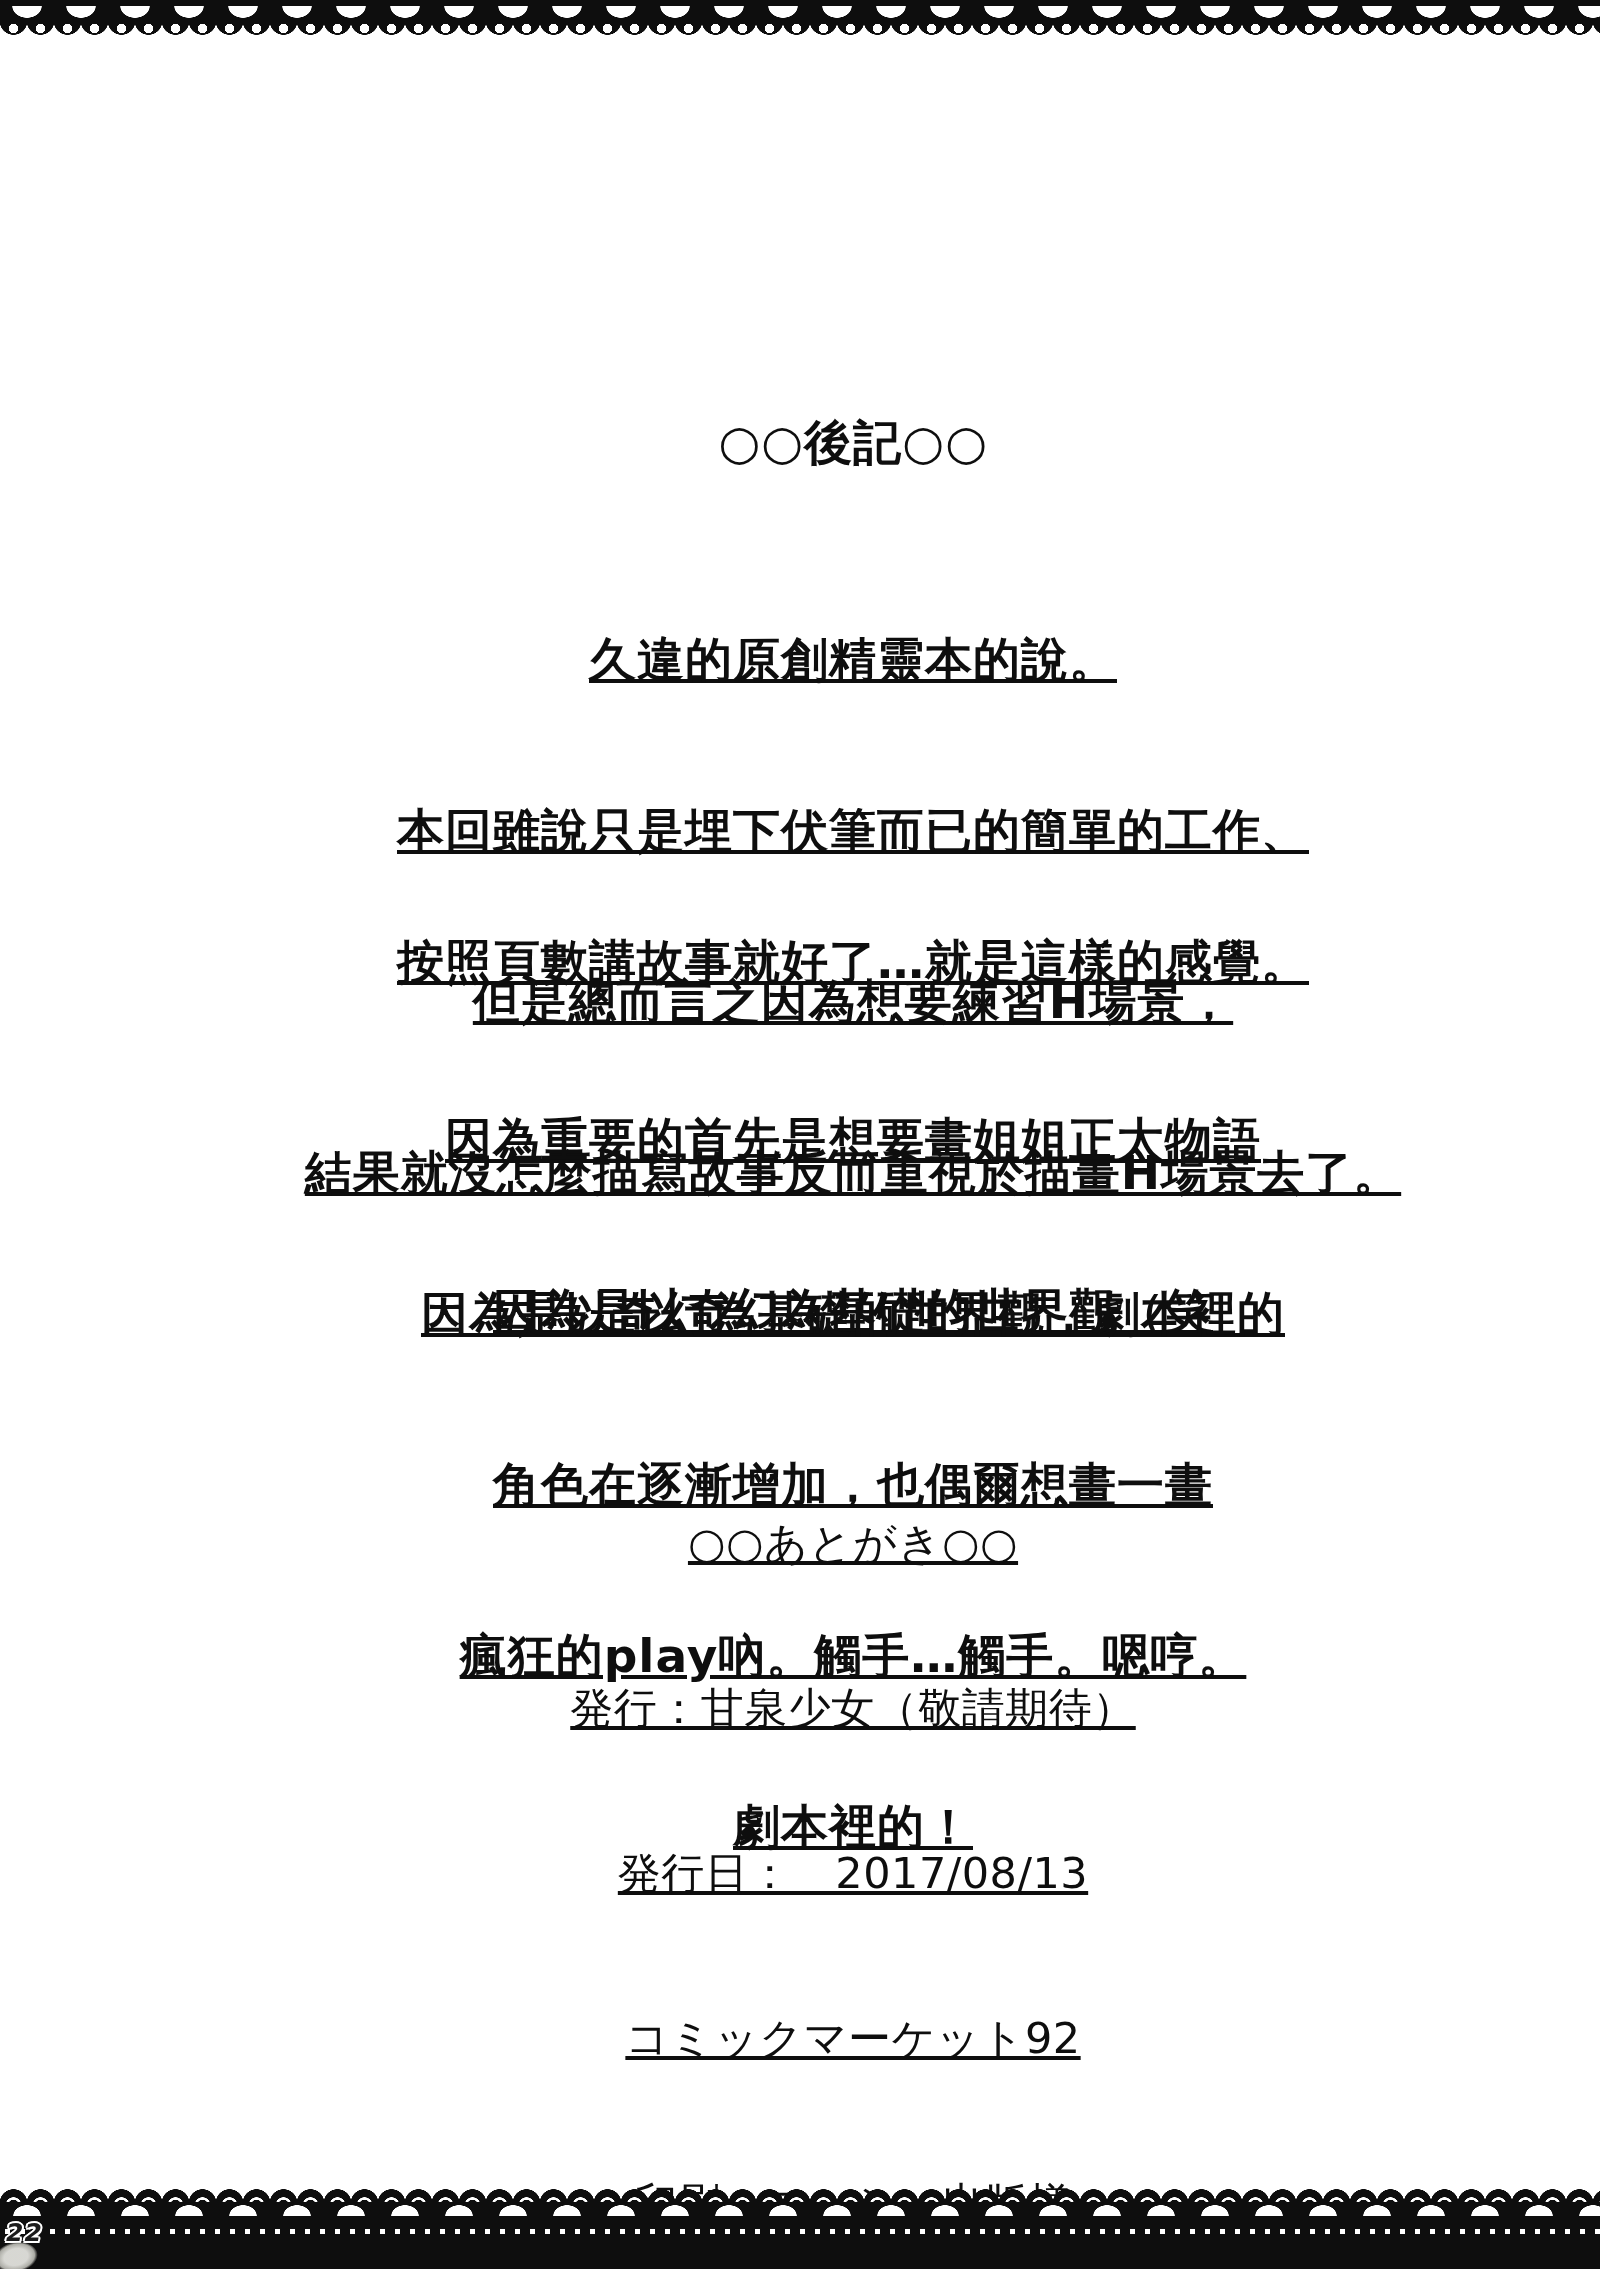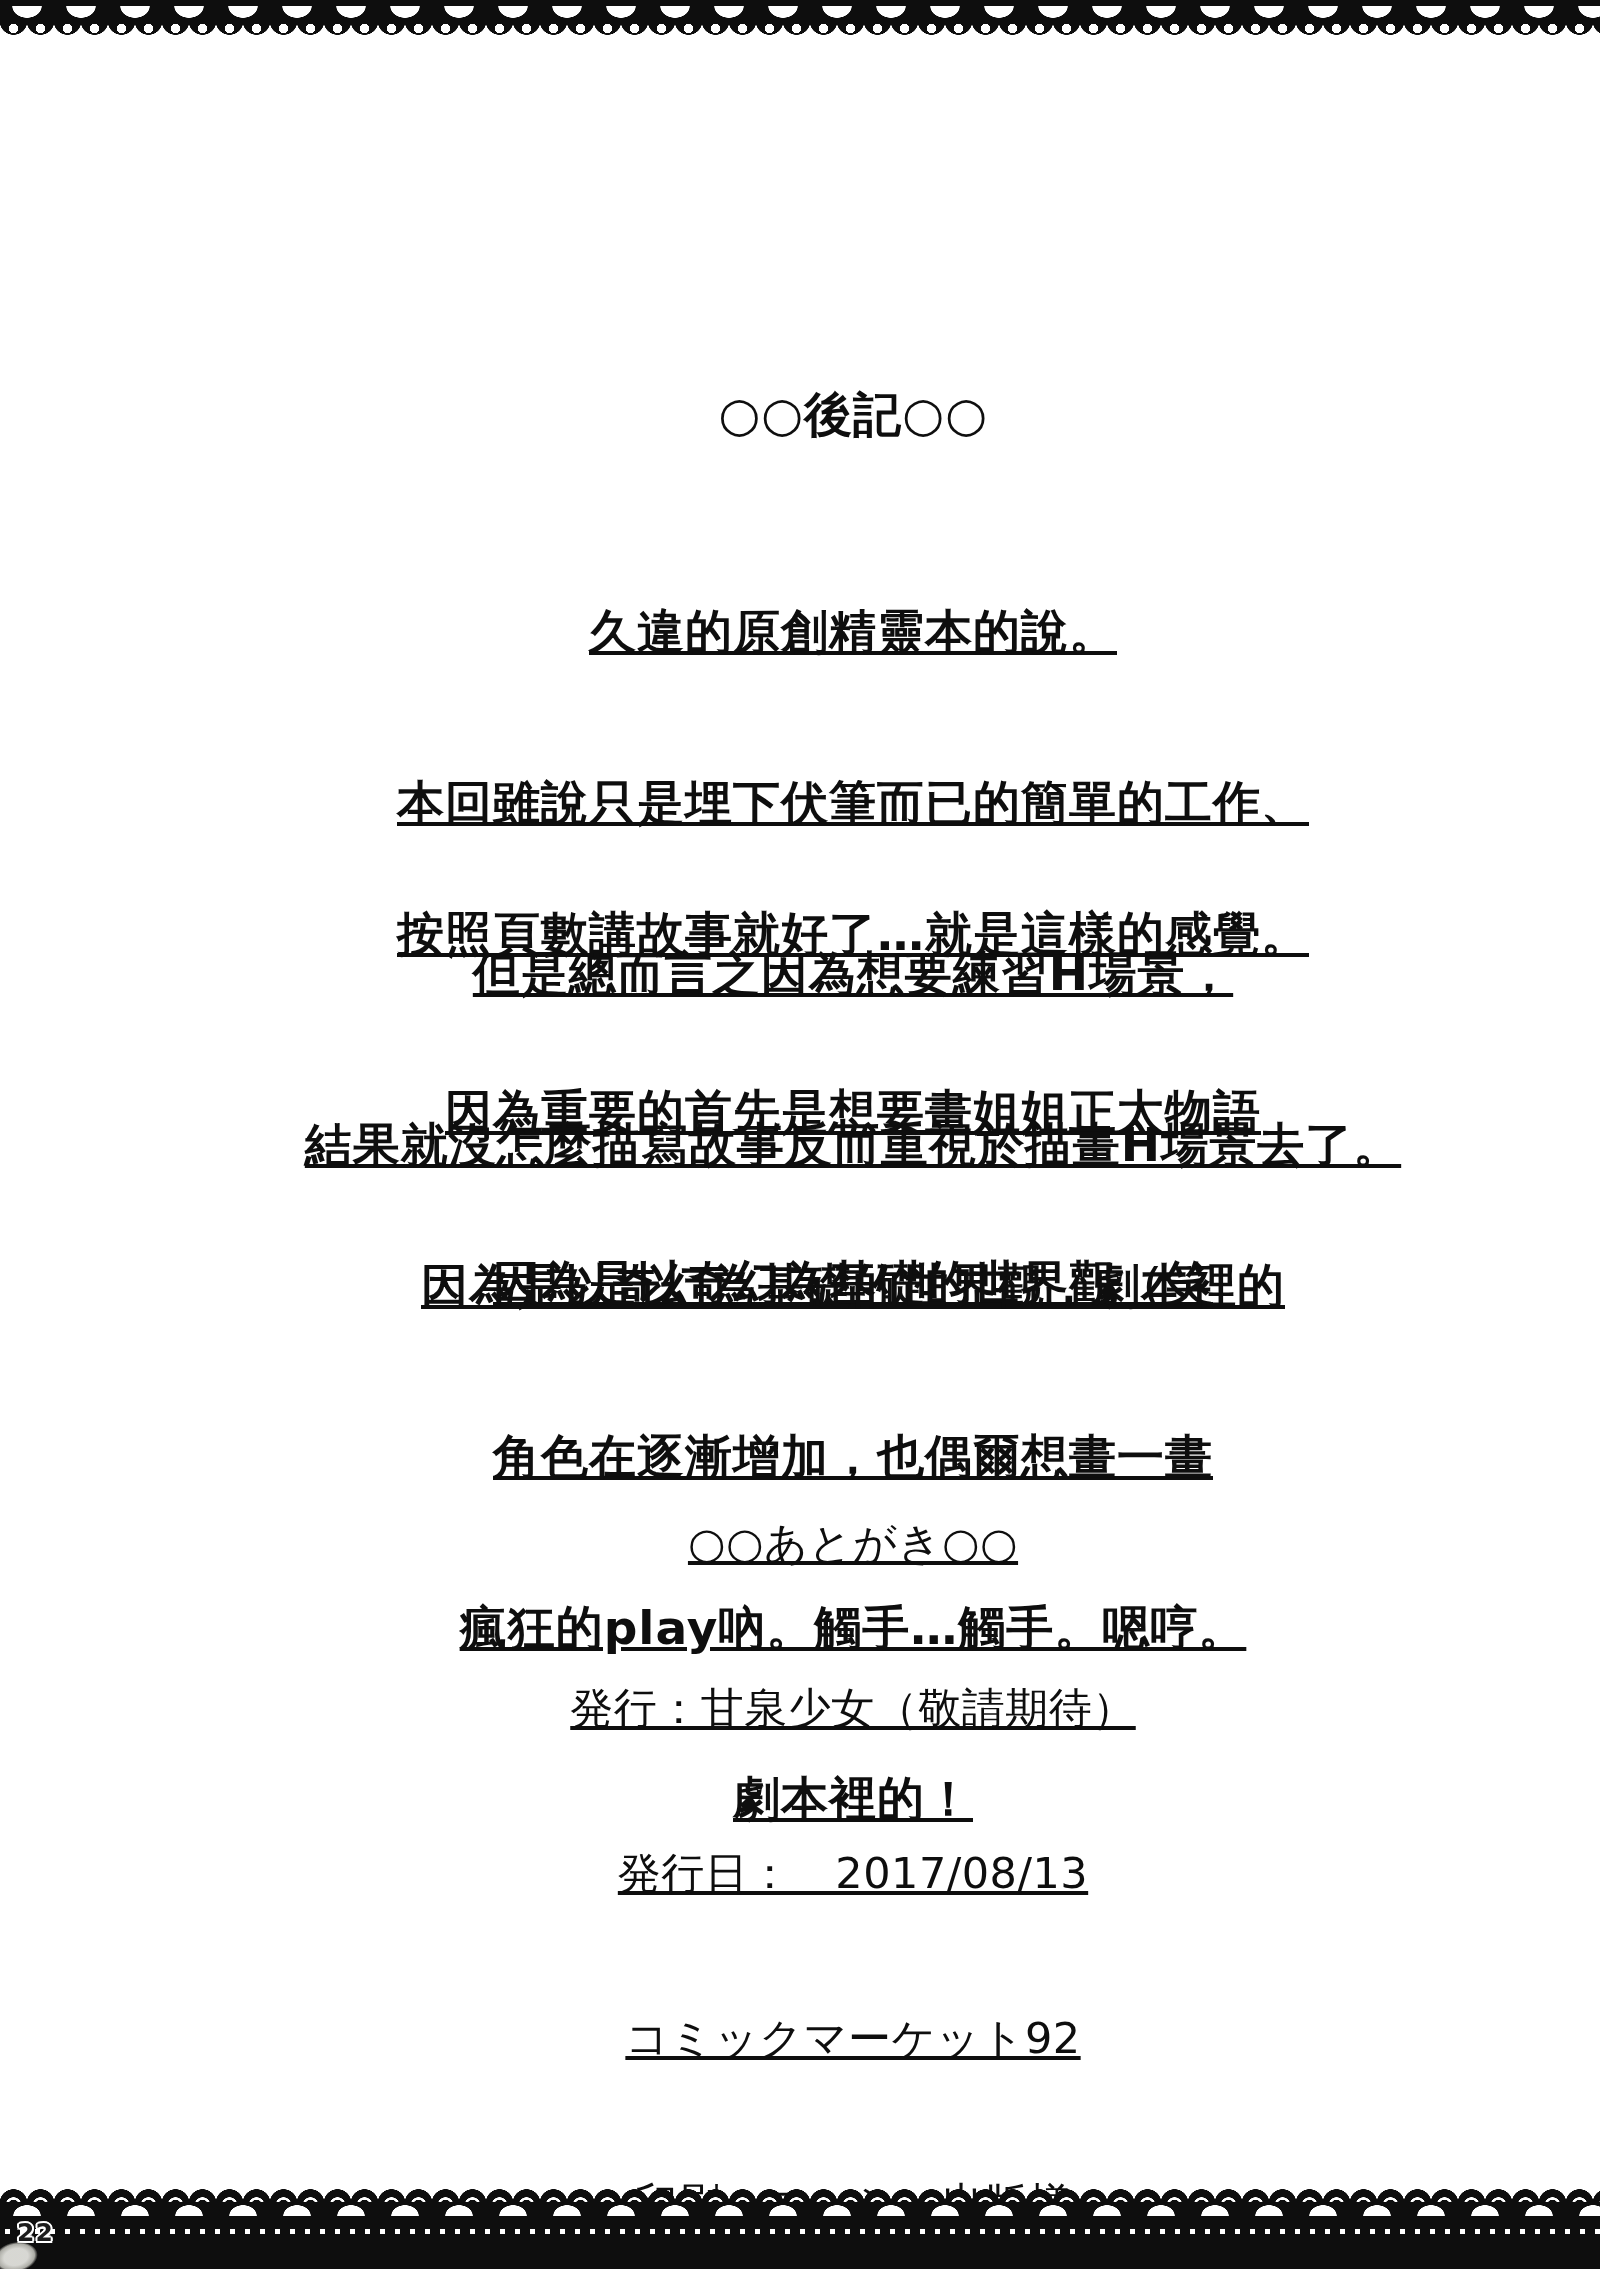--- a/index.html
+++ b/index.html
@@ -48,43 +48,43 @@
       radial-gradient(3px at 50% 50%, #fff 95%, rgba(255,255,255,0) 100%),
       
       radial-gradient(14px at 50% 100%, var(--ink) 97%, rgba(0,0,0,0) 100%),
       
       linear-gradient(var(--ink), var(--ink));
     background-size: 27px 10px, 54px 12px, 15px 9px, 27px 15px, 100% 67px;
     background-position: 0 4px, 0 16px, 0 39px, 0 0, 0 14px;
     background-repeat: repeat-x, repeat-x, repeat-x, repeat-x, no-repeat;
   }
   .page-number{
-    position:absolute; left:17px; top:30px;
-    font-size:25px; font-weight:bold; 
+    position:absolute; left:6px; top:30px;
+    font-size:25px; font-weight:bold; font-style:italic;
     color:#1c1c1c; letter-spacing:1px;
     text-shadow:
       -2px 0 0 #fff, 2px 0 0 #fff, 0 -2px 0 #fff, 0 2px 0 #fff,
       -1.5px -1.5px 0 #fff, 1.5px -1.5px 0 #fff, -1.5px 1.5px 0 #fff, 1.5px 1.5px 0 #fff;
   }
   .corner-smudge{
     position:absolute; left:-6px; top:54px;
     width:44px; height:30px;
     background:radial-gradient(closest-side, #e9e9e4 55%, #b9b9b2 85%, rgba(185,185,178,0) 100%);
     border-radius:45% 60% 50% 40%;
     transform:rotate(-12deg);
     opacity:.92;
   }
 
   
   .tblock{
     position:absolute; left:106px; right:0;
     text-align:center;
     white-space:pre;
   }
-  .zh{ font-weight:bold; font-size:47px; line-height:57px; letter-spacing:1px; }
+  .zh{ font-weight:bold; font-size:47px; line-height:57px; letter-spacing:1px;margin-top:28px; }
   .title-zh{ top:388px; font-size:48px; line-height:52px; }
   .para-1{ top:489px; }
   .para-2{ top:791px; }
   .para-3{ top:969px; }
   .para-4{ top:1143px; }
   .colophon{ top:1406px; font-size:43px; line-height:55px; font-weight:500; letter-spacing:0.5px; }
   .line{ display:block;text-decoration:underline; }
 </style>
 </head>
 <body>

